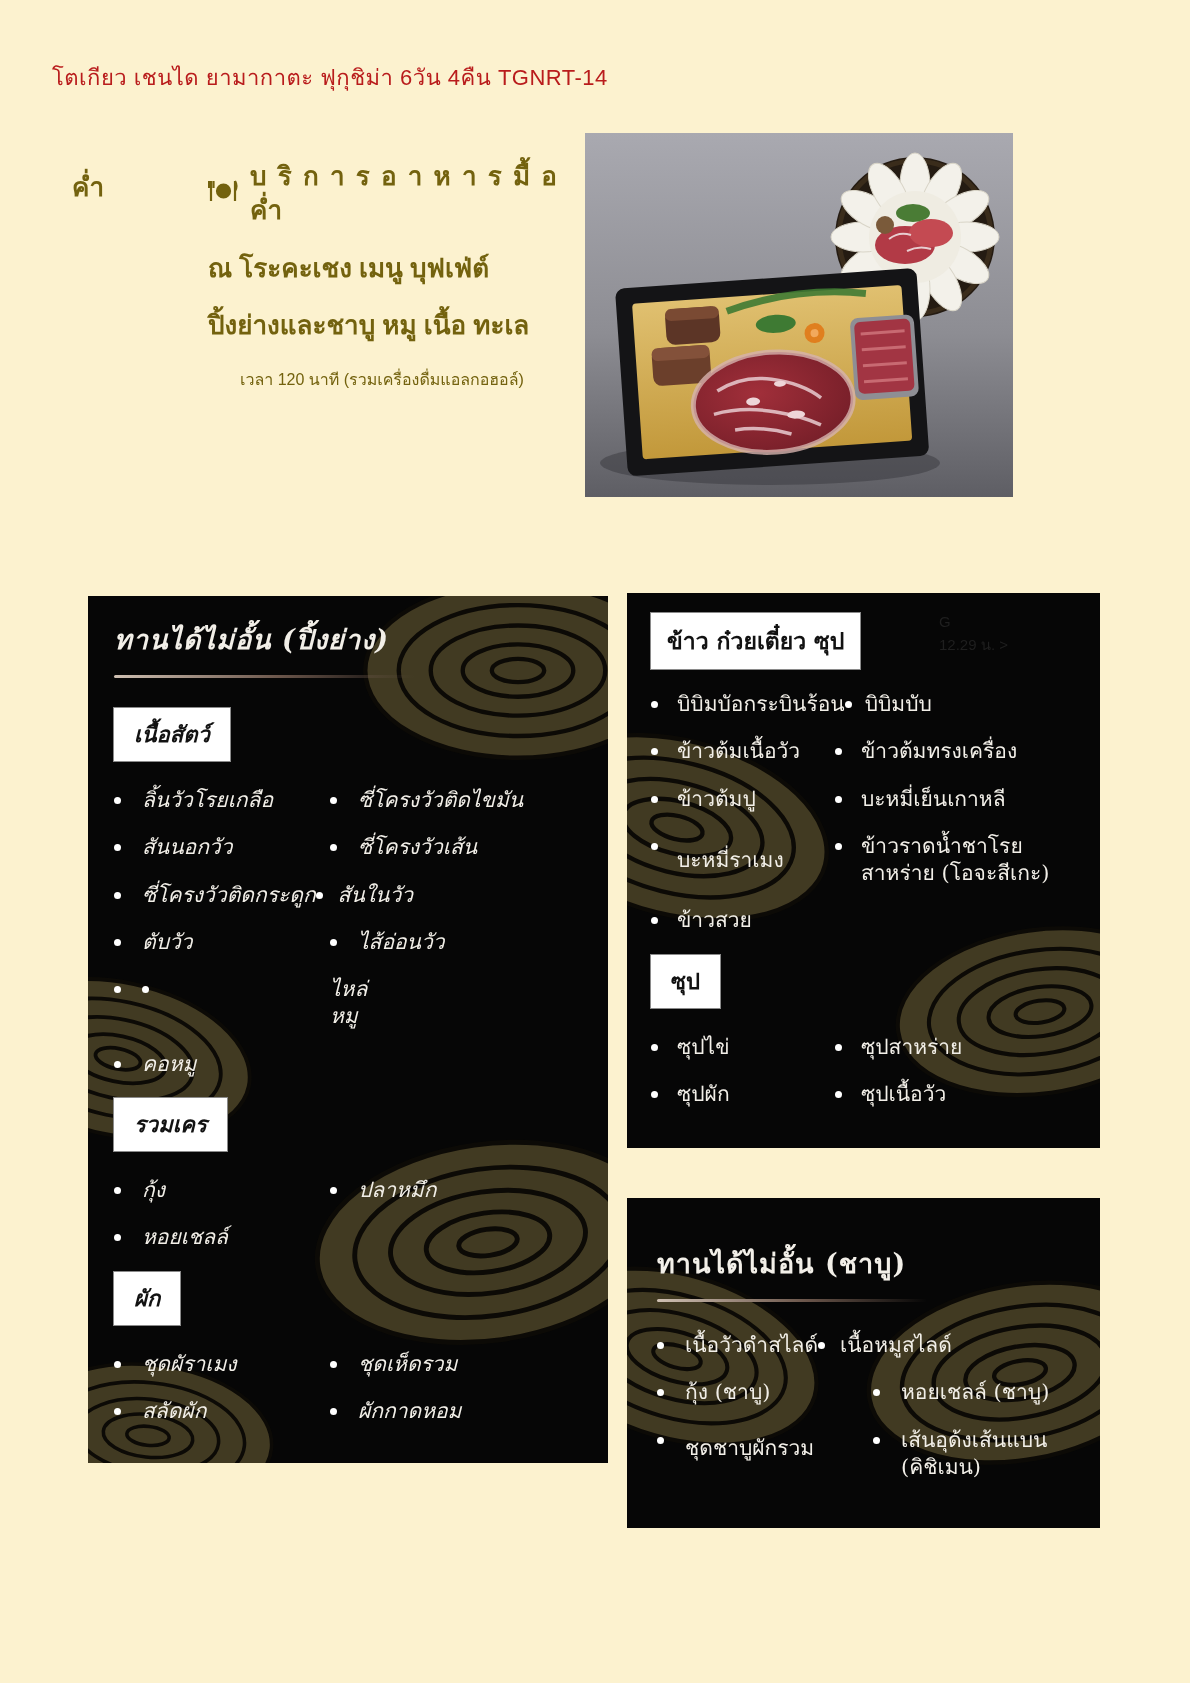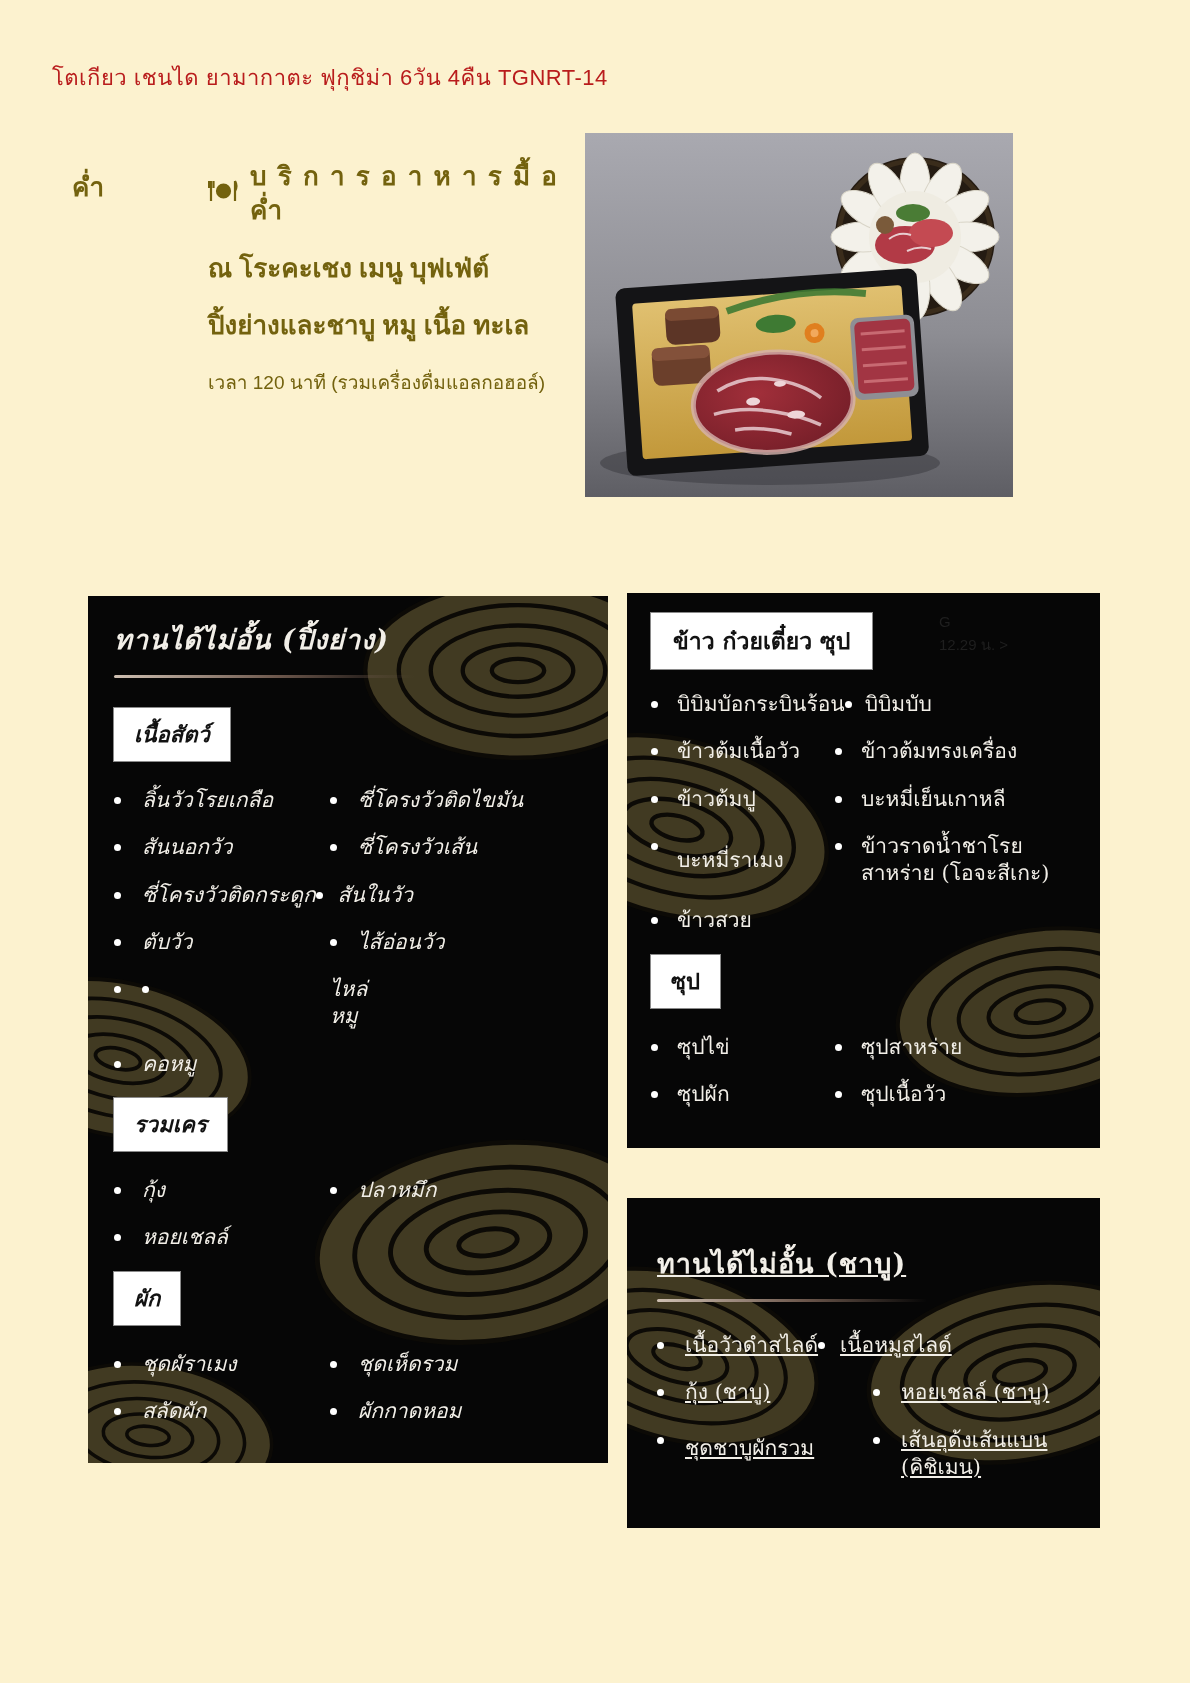--- a/index.html
+++ b/index.html
@@ -3,21 +3,21 @@
 <meta charset="utf-8">
 <style>
   html,body{margin:0;padding:0;background:#fcf2cf;}
   .page{position:relative;width:1190px;height:1683px;background:#fcf2cf;overflow:hidden;
         font-family:"Liberation Sans",sans-serif;}
   .hdr{position:absolute;left:52px;top:60px;font-size:22px;color:#b91c1c;letter-spacing:.5px;font-weight:500;}
   .time-label{position:absolute;left:72px;top:166px;font-size:26px;font-weight:bold;color:#73620e;}
   .dinner{position:absolute;left:208px;top:160px;width:360px;color:#73620e;}
   .dline{font-size:26px;font-weight:bold;margin-bottom:24px;line-height:1.3;}
   .dline1{display:flex;align-items:center;gap:12px;letter-spacing:2px;}
-  .duration{font-size:19px;margin-top:2px;color:#73620e;}
+  .duration{font-size:16px;margin-top:2px;color:#73620e;margin-left:32px;}
   .photo{position:absolute;left:585px;top:133px;width:428px;height:364px;}
   .photo svg{display:block;}
 
   .panel{position:absolute;background:#060606;color:#f2efe8;overflow:hidden;
          font-family:"DejaVu Serif","Liberation Serif",serif;}
   .panel .inner{position:relative;z-index:2;}
   .swirl{position:absolute;z-index:1;opacity:.95;}
   .panel h2{font-size:27px;font-weight:bold;margin:0 0 14px;letter-spacing:1px;}
   .rule{height:3px;width:300px;border-radius:2px;margin:0 0 30px;
         background:linear-gradient(90deg,#cfc0b2,#6b564b 55%,rgba(0,0,0,0));}
@@ -28,25 +28,25 @@
   .row.single{grid-template-columns:28px 1fr;}
   .row.wide{grid-template-columns:28px auto 22px 1fr;}
   .dot{display:block;width:7px;height:7px;border-radius:50%;background:#ffffff;margin-top:10px;}
   .grill{left:88px;top:596px;width:520px;height:867px;font-style:italic;}
   .grill .inner{padding:22px 26px;}
   .rice{left:627px;top:593px;width:473px;height:555px;}
   .rice .inner{padding:14px 24px;}
   .rice .row{grid-template-columns:26px 158px 26px 1fr;}
   .rice .row.single{grid-template-columns:26px 1fr;}
   .rice .row.wide{grid-template-columns:26px auto 20px 1fr;}
-  .rice .tag.title-tag{font-size:23px;padding:10px 22px;margin:6px 0 22px;}
+  .rice .tag.title-tag{font-size:23px;padding:10px 16px;margin:6px 0 22px;}
   .wm{position:absolute;left:312px;top:18px;color:#1f1f1f;font-size:15px;
       font-family:"Liberation Sans",sans-serif;line-height:1.5;}
   .shabu{left:627px;top:1198px;width:473px;height:330px;}
-  .shabu .inner{padding:44px 30px 20px;text-decoration:underline;}
+  .shabu .inner{padding:44px 30px 20px;}
 </style>
 </head>
 <body>
 
 <div class="page">
 
   <div class="hdr">โตเกียว เชนได ยามากาตะ ฟุกุชิม่า 6วัน 4คืน TGNRT-14</div>
 
   <div class="time-label">ค่ำ</div>
 

